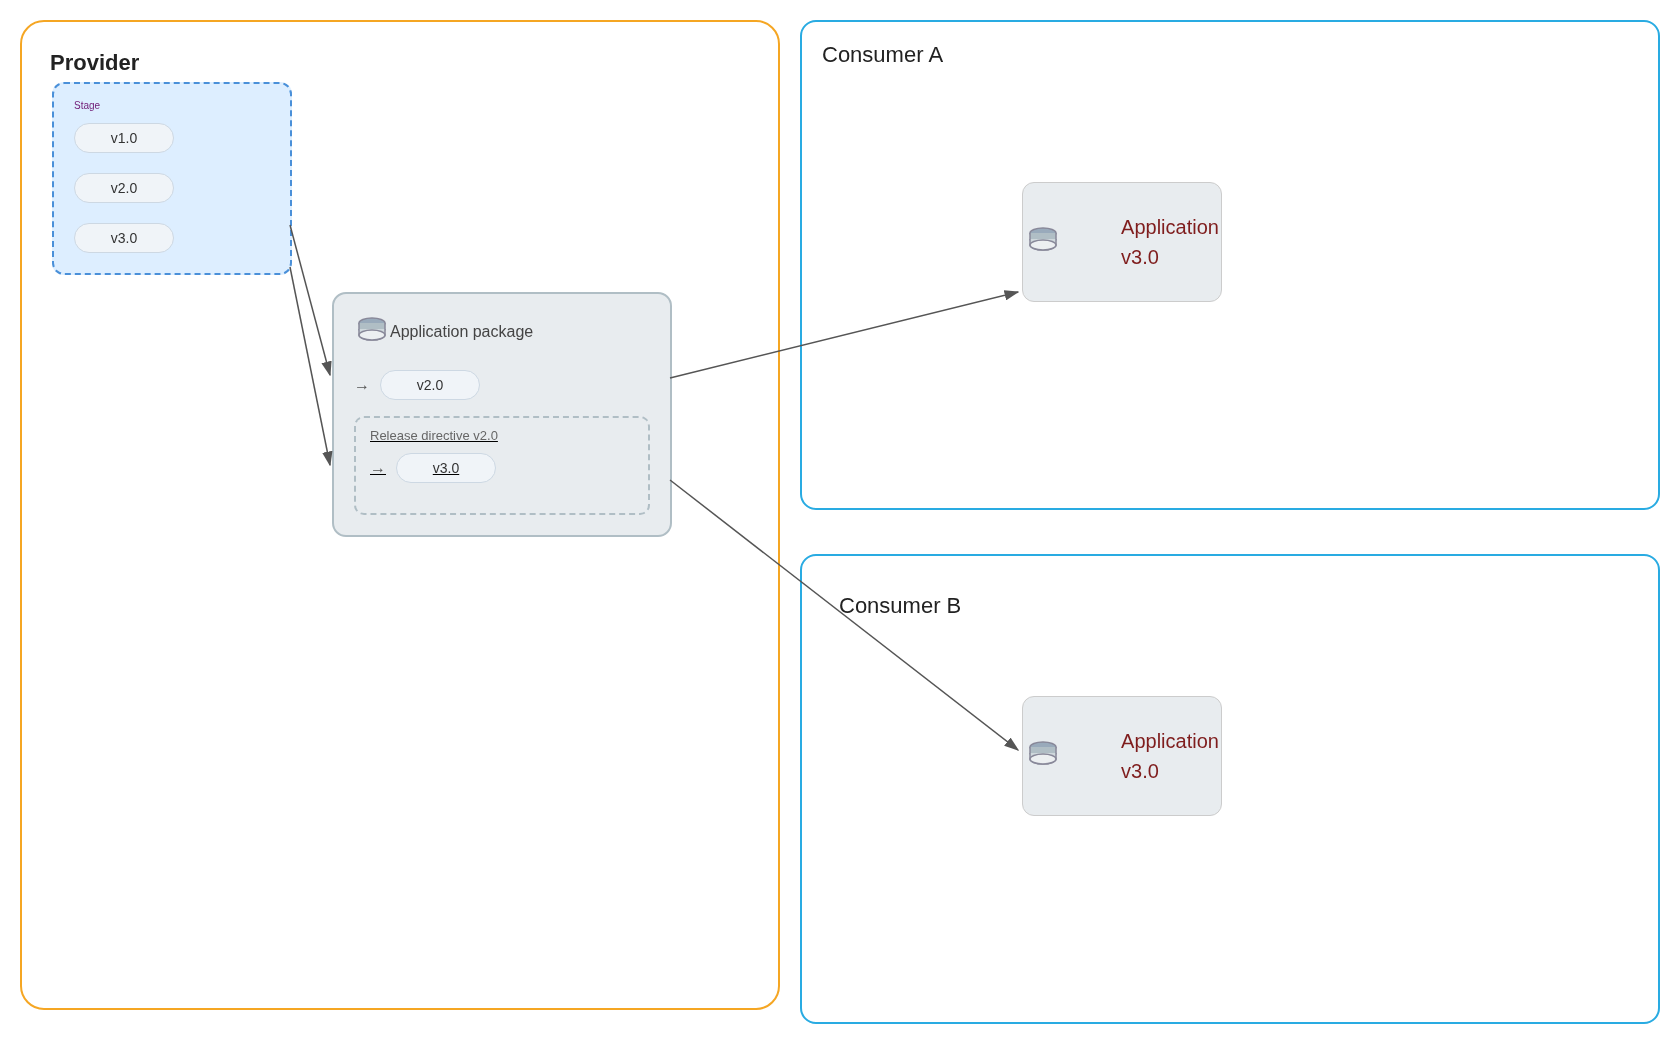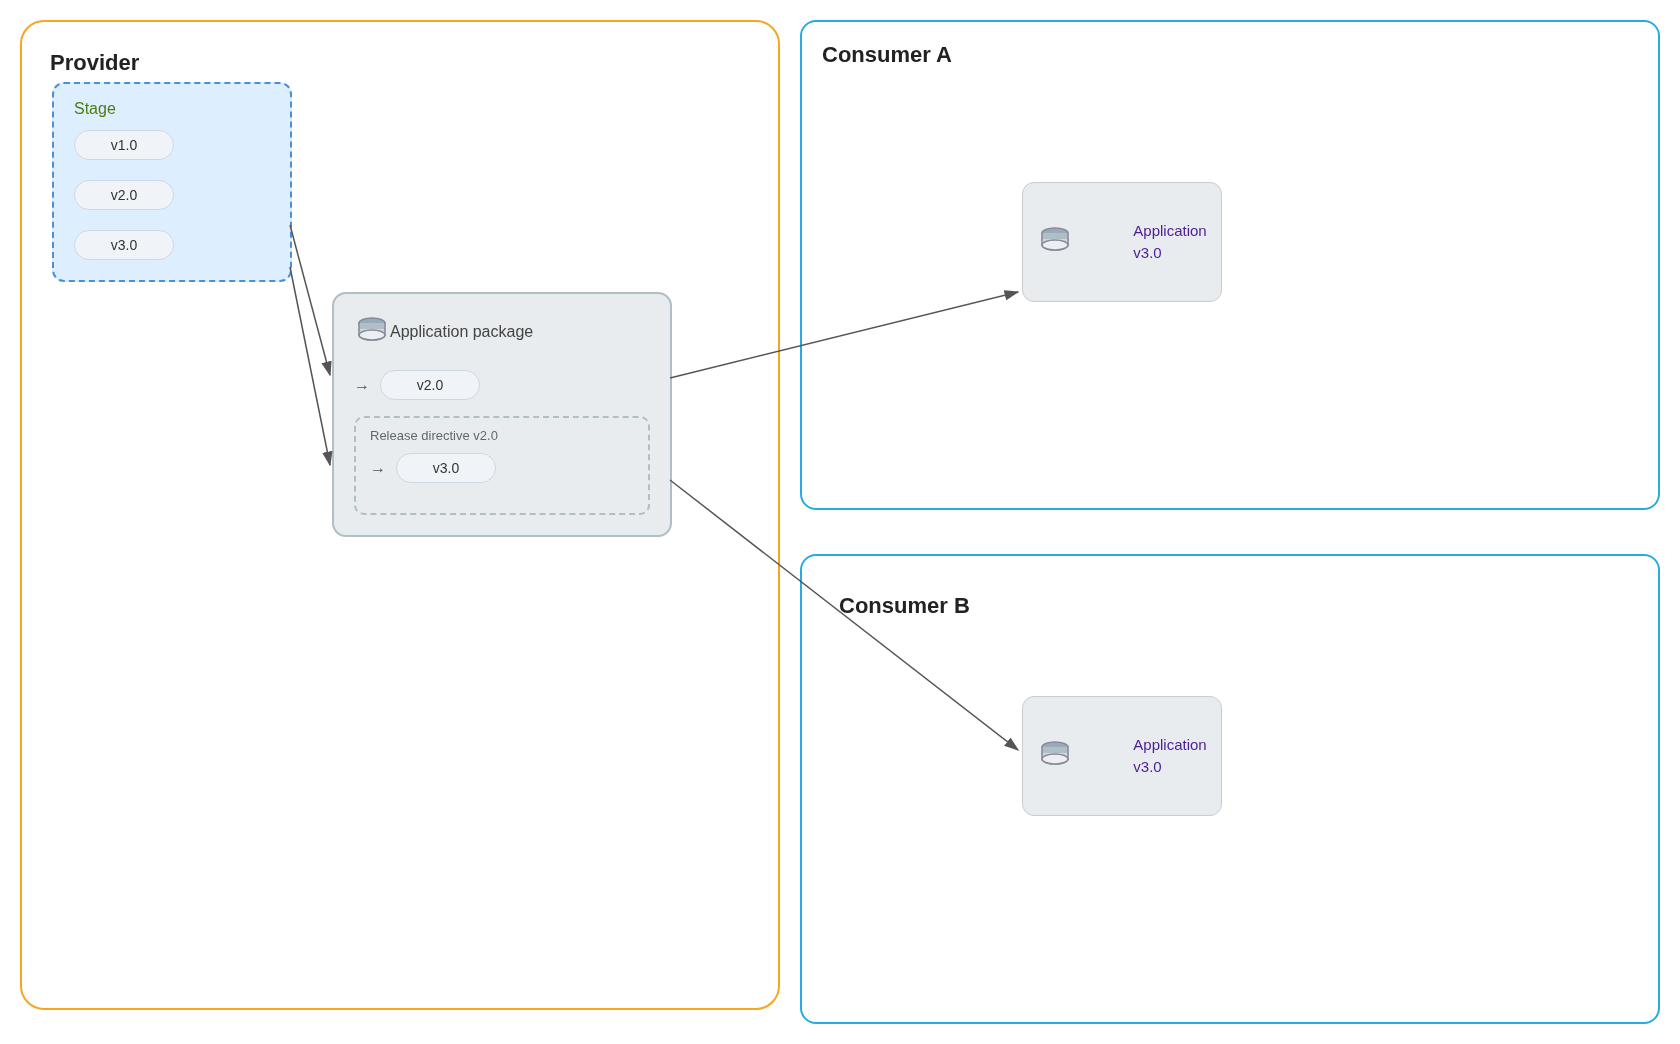--- a/index.html
+++ b/index.html
@@ -36,22 +36,22 @@
       border-radius: 12px;
       background: #ddeeff;
       width: 240px;
       padding: 16px 20px 20px 20px;
       position: absolute;
       top: 60px;
       left: 30px;
     }
 
     .stage-label {
-      font-size: 16px;
-      color: #4d7c0f;
+      font-size: 10px;
+      color: #701a75;
       margin-bottom: 12px;
     }
 
     .version-pill {
       background: #f0f4f8;
       border: 1px solid #cdd8e3;
       border-radius: 20px;
       padding: 6px 24px;
       font-size: 14px;
       color: #333;
@@ -123,20 +123,21 @@
       color: #555;
       font-size: 16px;
     }
 
     
     .release-directive-box {
       border: 2px dashed #b0bec5;
       border-radius: 10px;
       padding: 10px 14px 14px 14px;
       margin-top: 10px;
+      text-decoration: underline;
     }
 
     .release-directive-label {
       font-size: 13px;
       color: #666;
       margin-bottom: 10px;
     }
 
     
     .consumer-a-box {
@@ -159,41 +160,41 @@
       height: 470px;
       position: absolute;
       bottom: 0;
       right: 0;
       width: 860px;
       padding: 37px;
     }
 
     .consumer-title {
       font-size: 22px;
-      font-weight: 700;
+      font-weight: 400;
       color: #222;
     }
 
     
     .app-card {
       border: 1px solid #ccc;
       border-radius: 12px;
       background: #e8ecef;
       width: 200px;
       height: 120px;
       display: flex;
       align-items: center;
       justify-content: center;
       gap: 16px;
       position: absolute;
     }
 
     .app-card-text {
-      font-size: 15px;
-      color: #4c1d95;
+      font-size: 20px;
+      color: #7f1d1d;
       line-height: 1.5;
       margin-left: 44px;
     }
 
     
     .arrows-svg {
       position: absolute;
       top: 0;
       left: 0;
       width: 100%;

